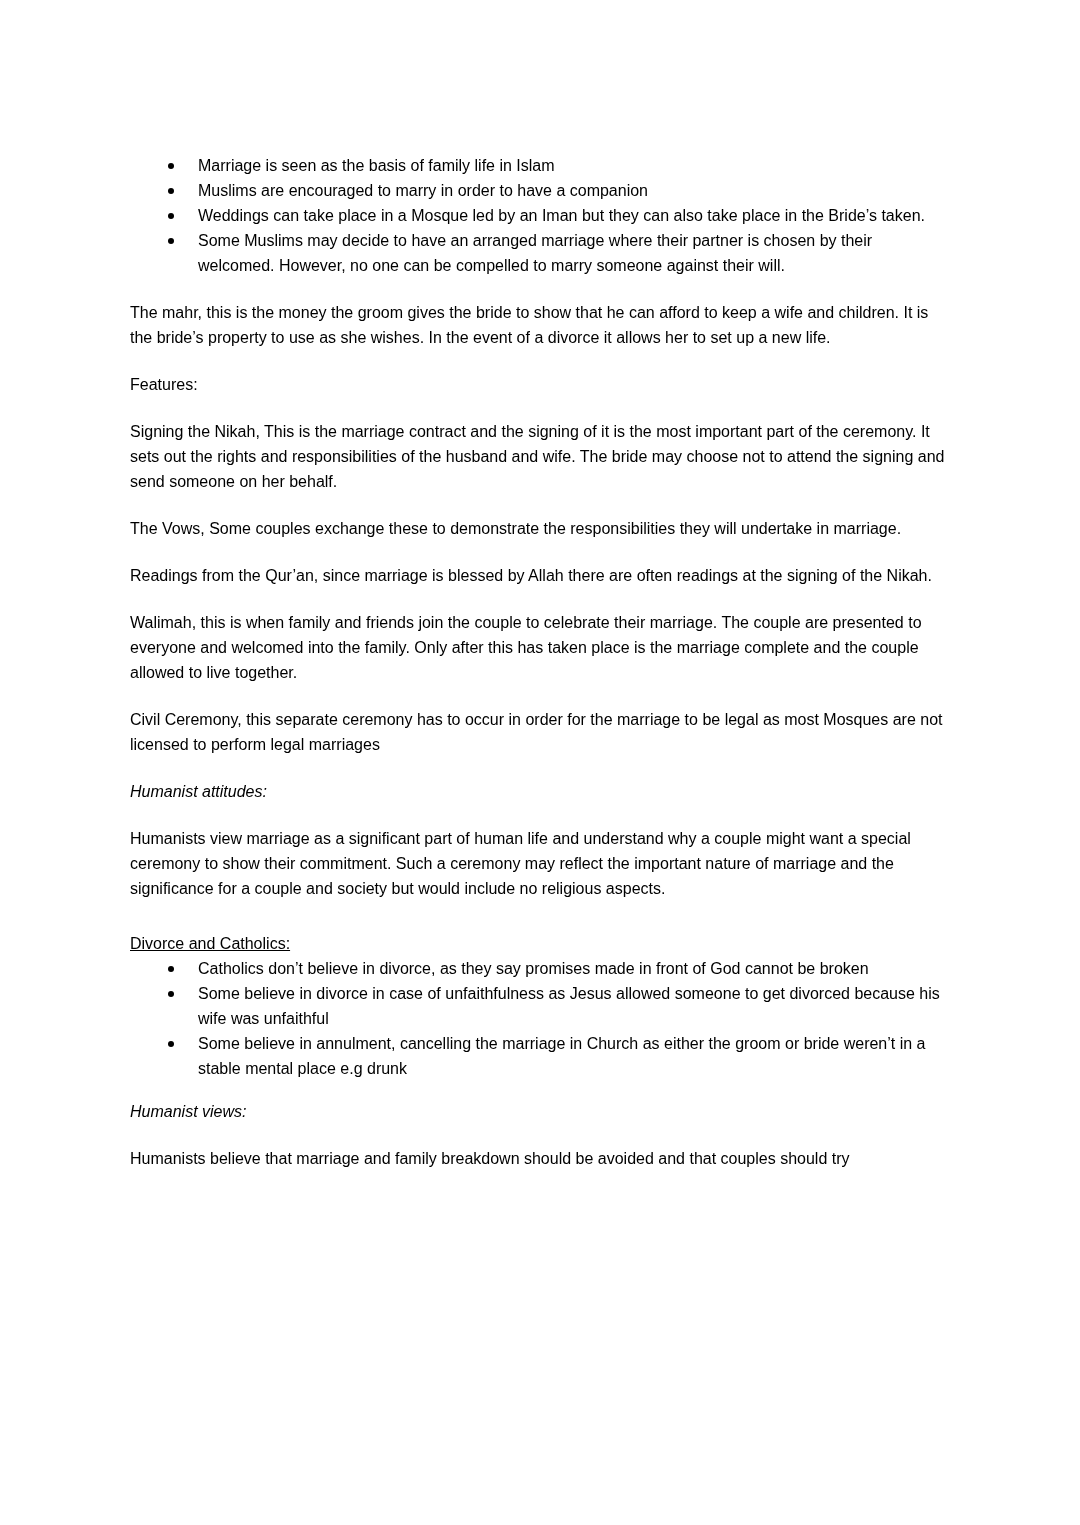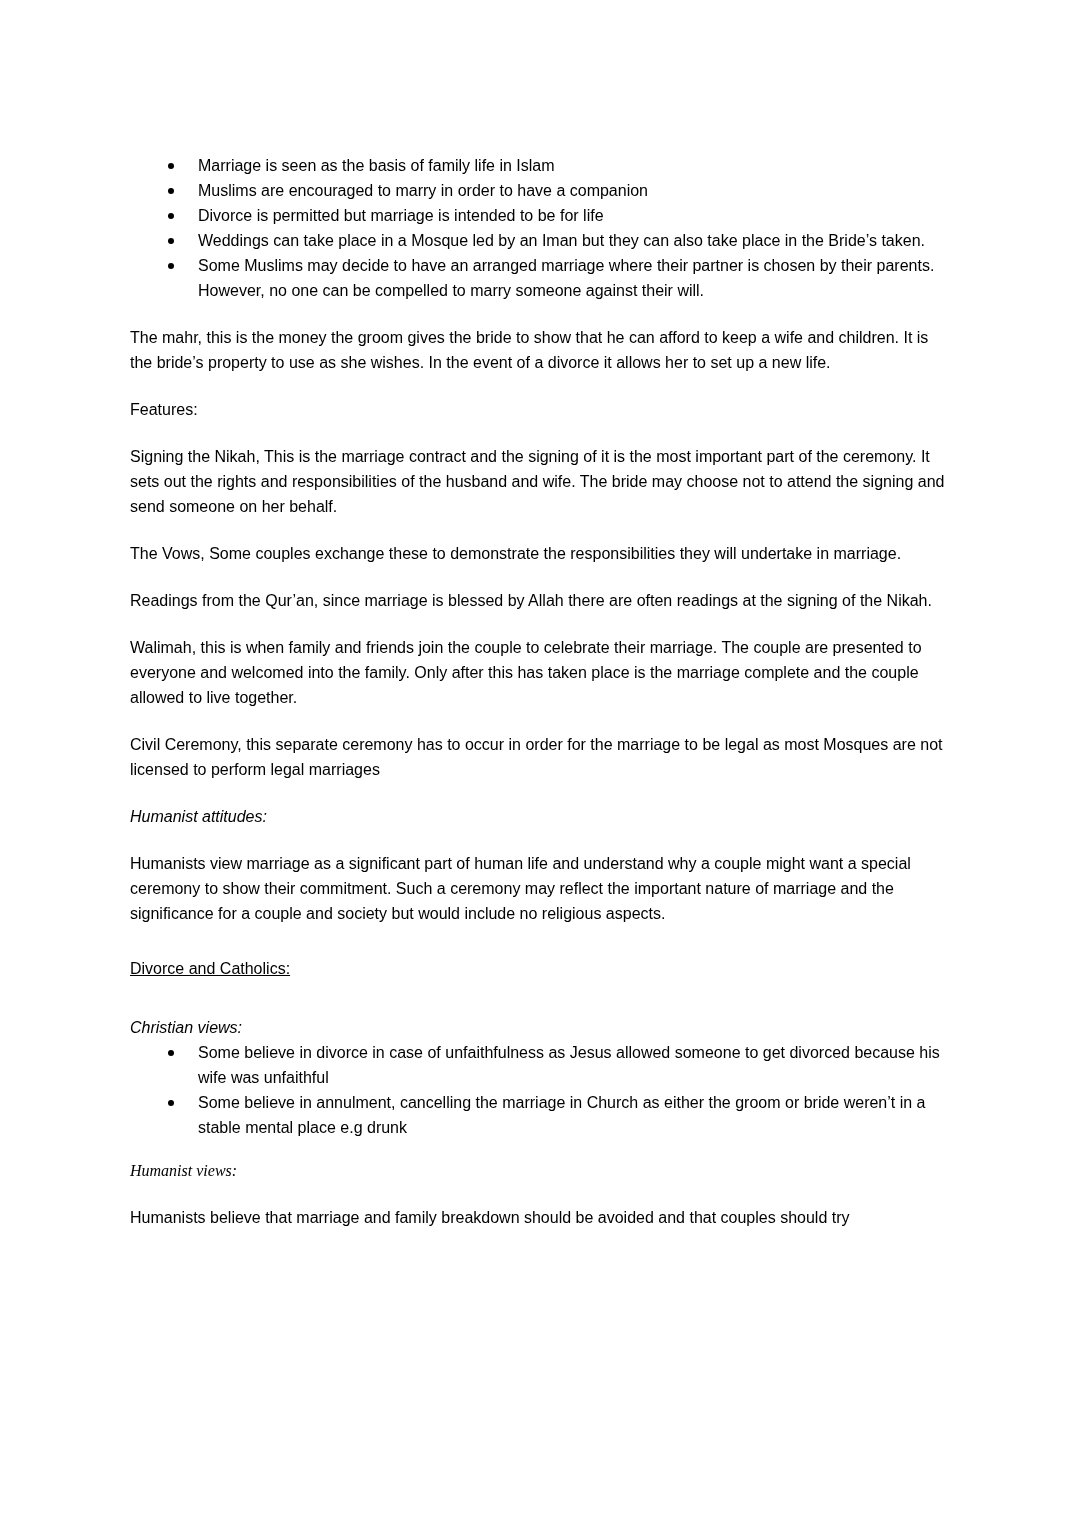--- a/index.html
+++ b/index.html
@@ -44,33 +44,32 @@
     width: 6px;
     height: 6px;
     border-radius: 50%;
     background: #000000;
   }
   .italic { font-style: italic; }
   .underline { text-decoration: underline; }
   .gap-lg { margin-top: 30px !important; }
   .gap-md { margin-top: 34px !important; }
   .tight  { margin-top: 0 !important; }
-  .gap-sm { margin-top: 18px !important; font-family: Liberation Serif, serif; }
+  .gap-sm { margin-top: 18px !important; }
 </style>
 </head>
 <body>
 
 <div class="page">
 
   <ul class="bullets first">
     <li>Marriage is seen as the basis of family life in Islam</li>
     <li>Muslims are encouraged to marry in order to have a companion</li>
-    <li>Divorce is permitted but marriage is intended to be for life</li>
     <li>Weddings can take place in a Mosque led by an Iman but they can also take place in the Bride’s taken.</li>
-    <li>Some Muslims may decide to have an arranged marriage where their partner is chosen by their parents. However, no one can be compelled to marry someone against their will.</li>
+    <li>Some Muslims may decide to have an arranged marriage where their partner is chosen by their welcomed. However, no one can be compelled to marry someone against their will.</li>
   </ul>
 
   <p>The mahr, this is the money the groom gives the bride to show that he can afford to keep a wife and children. It is the bride’s property to use as she wishes. In the event of a divorce it allows her to set up a new life.</p>
 
   <p>Features:</p>
 
   <p>Signing the Nikah, This is the marriage contract and the signing of it is the most important part of the ceremony. It sets out the rights and responsibilities of the husband and wife. The bride may choose not to attend the signing and send someone on her behalf.</p>
 
   <p>The Vows, Some couples exchange these to demonstrate the responsibilities they will undertake in marriage.</p>
 
@@ -79,23 +78,23 @@
   <p>Walimah, this is when family and friends join the couple to celebrate their marriage. The couple are presented to everyone and welcomed into the family. Only after this has taken place is the marriage complete and the couple allowed to live together.</p>
 
   <p>Civil Ceremony, this separate ceremony has to occur in order for the marriage to be legal as most Mosques are not licensed to perform legal marriages</p>
 
   <p class="italic">Humanist attitudes:</p>
 
   <p>Humanists view marriage as a significant part of human life and understand why a couple might want a special ceremony to show their commitment. Such a ceremony may reflect the important nature of marriage and the significance for a couple and society but would include no religious aspects.</p>
 
   <p class="underline gap-lg">Divorce and Catholics:</p>
 
-  <p class="italic gap-md">Christian views:</p>
 
   <ul class="bullets tight">
+    <li>Catholics don’t believe in divorce, as they say promises made in front of God cannot be broken</li>
     <li>Some believe in divorce in case of unfaithfulness as Jesus allowed someone to get divorced because his wife was unfaithful</li>
     <li>Some believe in annulment, cancelling the marriage in Church as either the groom or bride weren’t in a stable mental place e.g drunk</li>
   </ul>
 
   <p class="italic gap-sm">Humanist views:</p>
 
   <p>Humanists believe that marriage and family breakdown should be avoided and that couples should try</p>
 
 </div>
 

